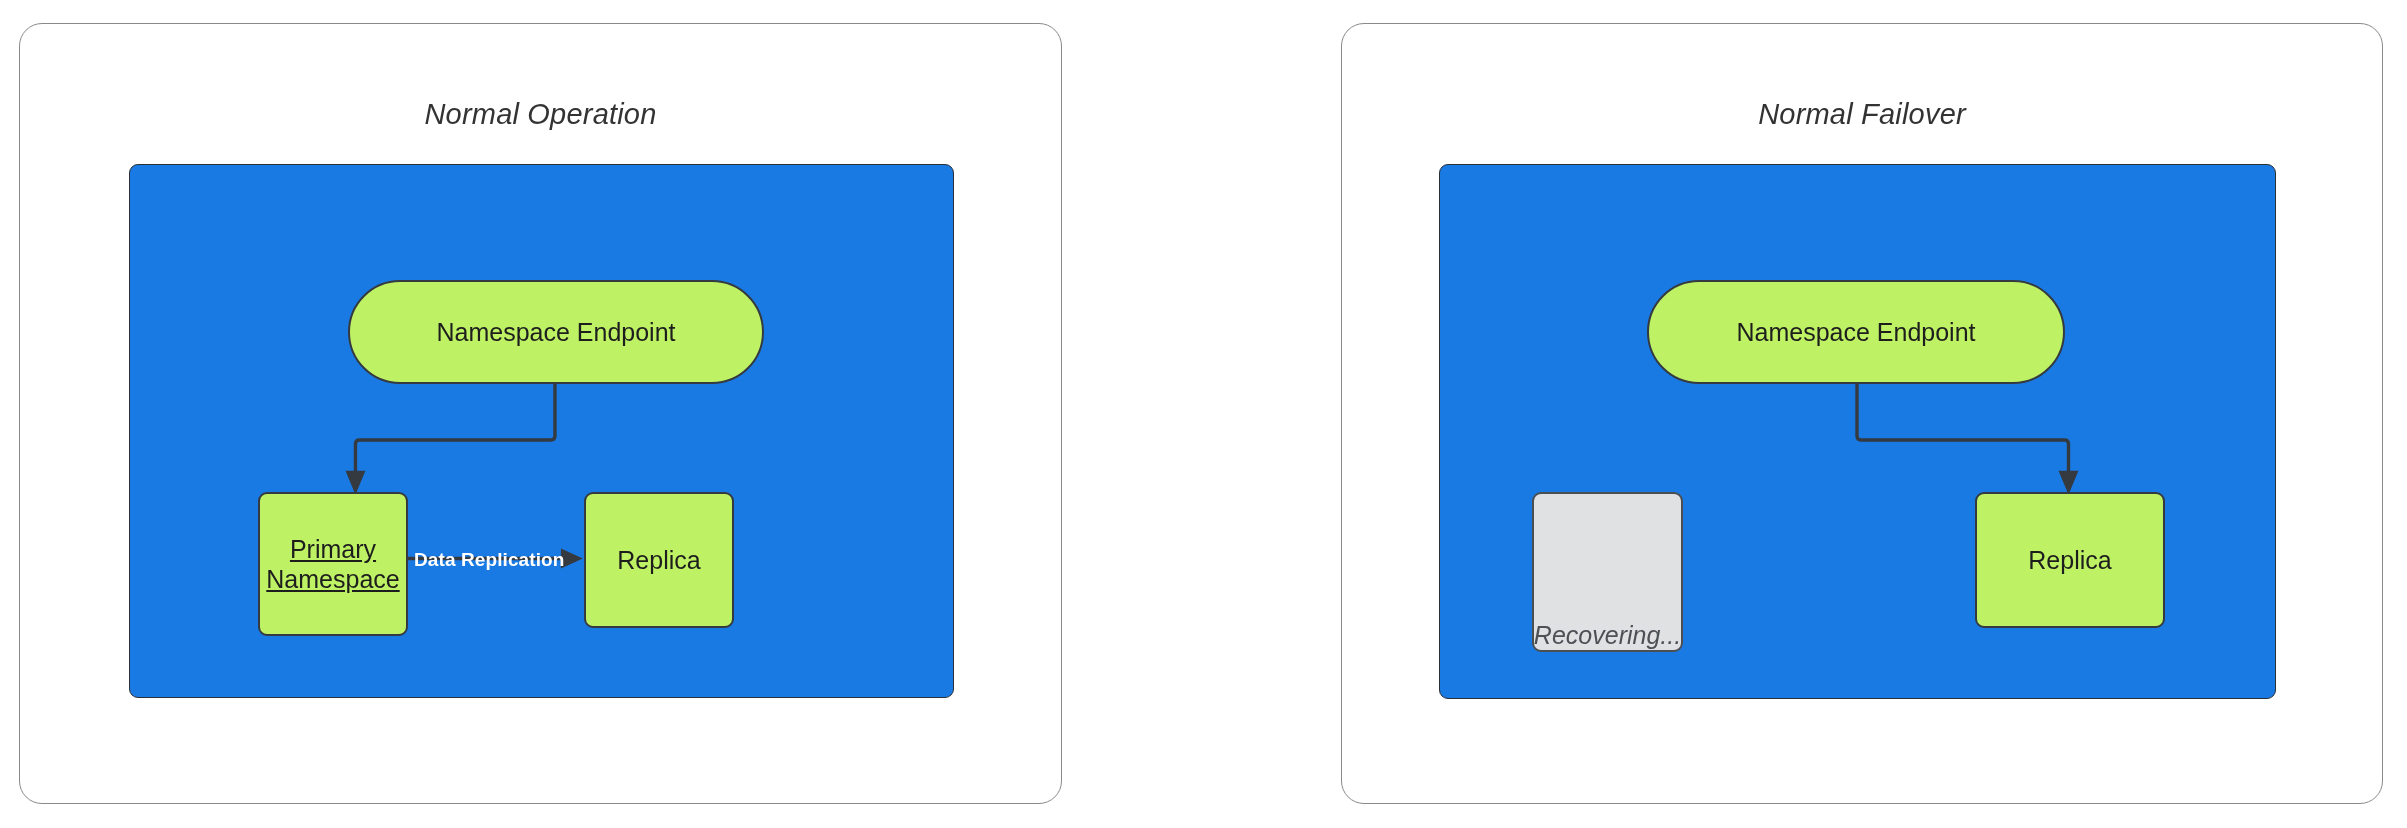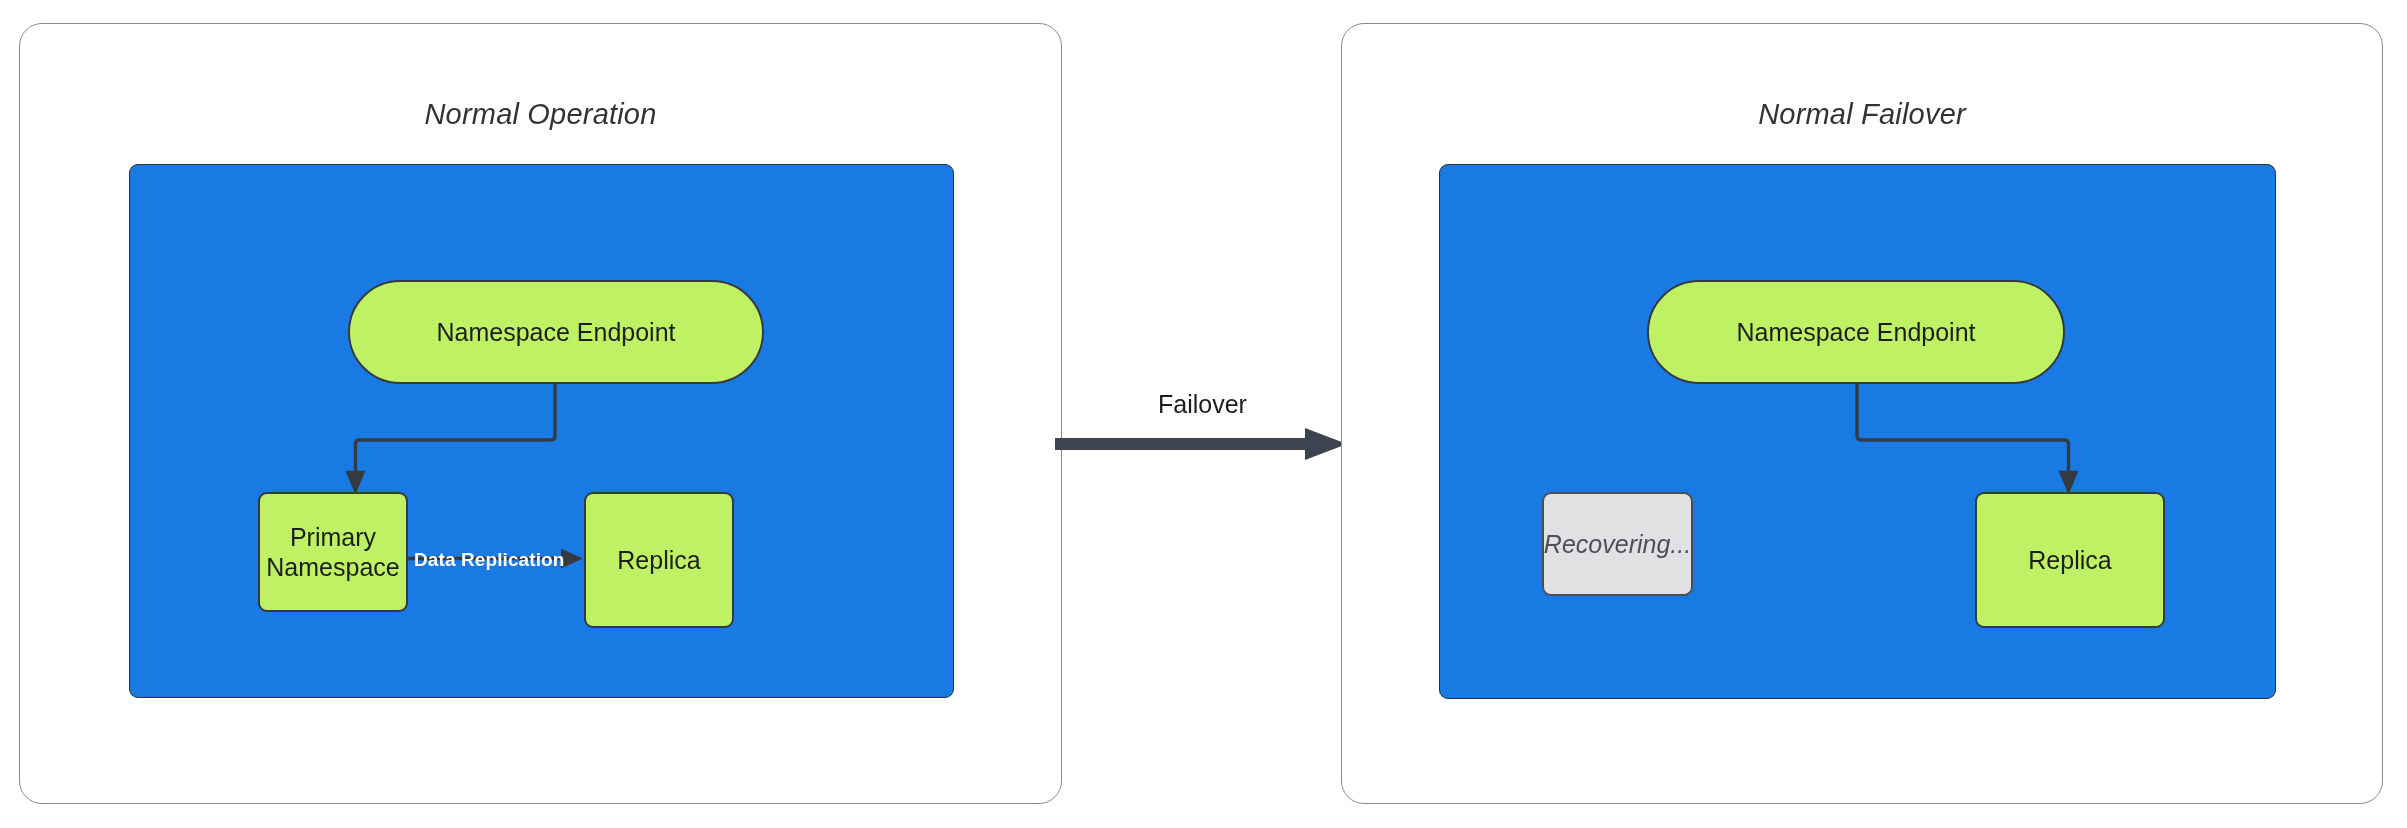--- a/index.html
+++ b/index.html
@@ -77,26 +77,26 @@
   .node.recovering {
     background: #dfe1e3;
     border-color: #4b4f54;
     color: #4d5156;
     font-style: italic;
   }
   .node-label { display: block; pointer-events: none; }
 
   
   #node-endpoint-left { left: 218px; top: 115px;  width: 416px; height: 104px; }
-  #node-primary       { left: 128px; top: 327px;  width: 150px; height: 120px; }
+  #node-primary       { left: 128px; top: 327px;  width: 150px; height: 144px; text-decoration: underline; }
   #node-replica-left  { left: 454px; top: 327px;  width: 150px; height: 136px; }
 
   
   #node-endpoint-right { left: 207px; top: 115px; width: 418px; height: 104px; }
-  #node-recovering     { left: 102px;  top: 327px; width: 151px; height: 104px; }
+  #node-recovering     { left: 92px;  top: 327px; width: 151px; height: 160px; align-items: flex-end; }
   #node-replica-right  { left: 535px; top: 327px; width: 190px; height: 136px; }
 
   
   .conn-svg {
     position: absolute;
     left: 0;
     top: 0;
     width: 100%;
     height: 100%;
     overflow: visible;
@@ -180,26 +180,20 @@
         <span class="node-label">Primary Namespace</span>
       </div>
 
       <div class="node boxy" id="node-replica-left">
         <span class="node-label">Replica</span>
       </div>
 
     </div>
   </div>
 
-  <div id="failover-group">
-    <div id="failover-label">Failover</div>
-    <svg id="failover-svg" viewBox="0 0 295 40" preserveAspectRatio="none">
-      <path d="M 0 14 L 250 14 L 250 4 L 292 20 L 250 36 L 250 26 L 0 26 Z" fill="#3d4450"></path>
-    </svg>
-  </div>
 
   <div class="panel" id="panel-right">
 
     <div class="panel-title">Normal Failover</div>
 
     <div class="cluster" id="cluster-right">
 
       <svg class="conn-svg" id="conn-right" viewBox="0 0 837 535" preserveAspectRatio="none">
         <path class="conn-path" d="M 418 219 L 418 272 Q 418 276 422 276 L 626 276 Q 630 276 630 280 L 630 312"></path>
         <polygon class="conn-head" points="630,331 620,307 640,307"></polygon>

